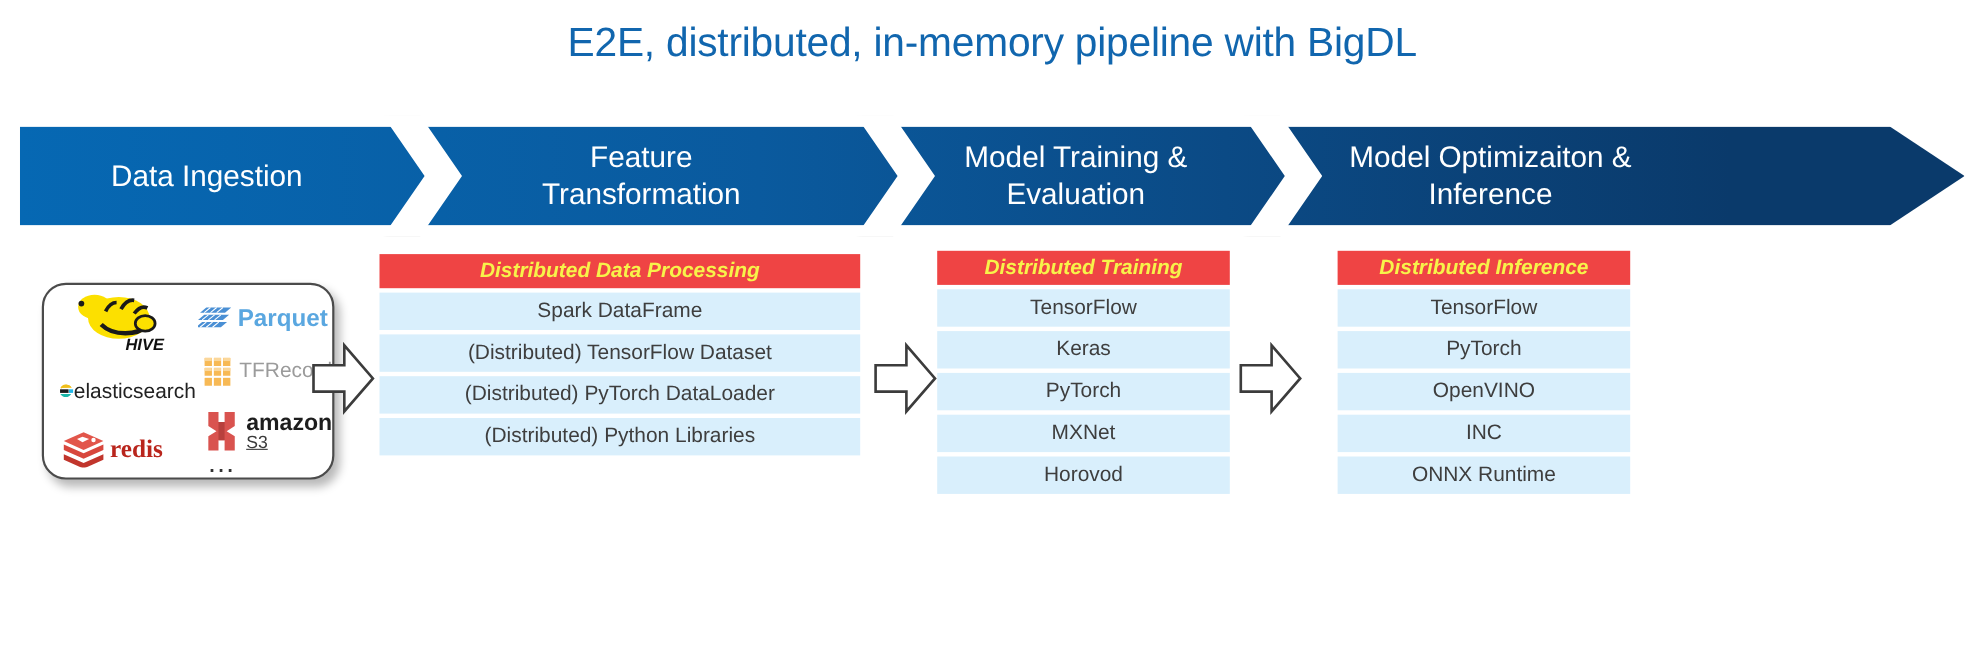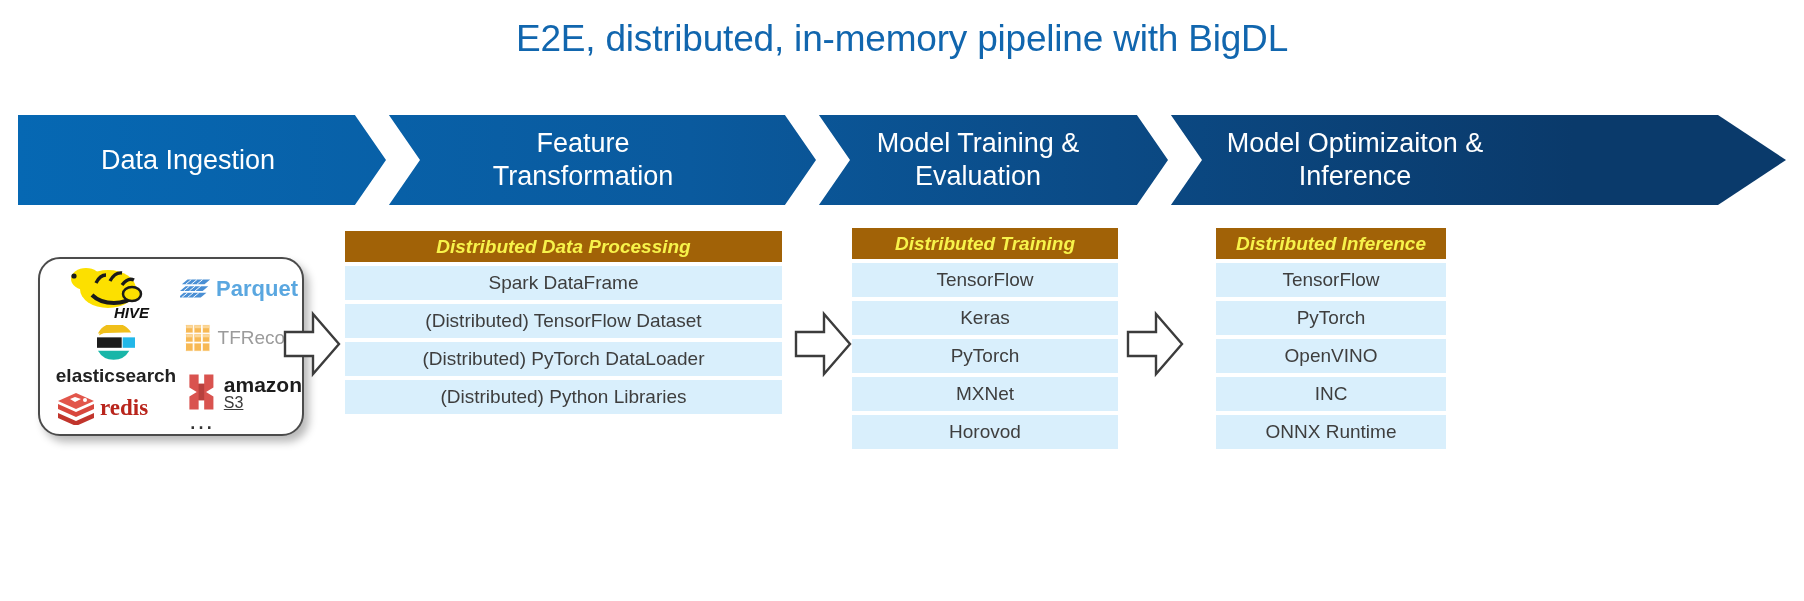--- a/index.html
+++ b/index.html
@@ -53,21 +53,21 @@
     border-radius:22px;
     box-shadow:5px 6px 9px rgba(0,0,0,0.28);
     overflow:hidden;
   }
   .logo{position:absolute;display:flex;align-items:center;}
   .logo-txt{font-family:"Liberation Sans",sans-serif;}
 
   
   #logo-hive{left:22px;top:6px;width:108px;height:58px;}
   
-  #logo-elastic{left:14px;top:66px;width:124px;height:62px;flex-direction:column;font-weight:bold;}
+  #logo-elastic{left:14px;top:66px;width:124px;height:62px;flex-direction:row;}
   #logo-elastic .logo-txt{font-size:19px;color:#222;margin-top:2px;}
   
   #logo-redis{left:16px;top:128px;width:120px;height:42px;}
   #logo-redis .logo-txt{font-size:23px;color:#b9251c;font-weight:700;margin-left:4px;font-family:Liberation Serif, serif;}
   
   #logo-parquet{left:140px;top:12px;width:118px;height:36px;}
   #logo-parquet .logo-txt{font-size:22px;color:#5aa7e0;font-weight:700;margin-left:4px;}
   
   #logo-tfrecord{left:142px;top:52px;width:120px;height:54px;}
   #logo-tfrecord .logo-txt{font-size:19px;color:#9b9b9b;margin-left:2px;}
@@ -76,35 +76,35 @@
   #logo-s3 .s3txt{margin-left:3px;line-height:1.0;}
   #logo-s3 .s3a{font-size:21px;color:#1d1d1d;font-weight:700;display:block;}
   #logo-s3 .s3b{font-size:16px;color:#3a3a3a;display:block;text-decoration:underline;}
   
   #logo-dots{left:148px;top:150px;width:60px;height:22px;
     font-size:26px;color:#333;letter-spacing:2px;line-height:14px;}
 
   
   .ptable{position:absolute;}
   .ptable .thead{
-    background:#a16207;color:#f7f34a;
+    background:#ef4444;color:#f7f34a;
     font-style:italic;font-weight:700;font-size:19px;
     display:flex;align-items:center;justify-content:center;
     height:31px;
   }
   .ptable .trow{
     background:#d9effc;color:#3e3e3e;
     font-size:19px;
     display:flex;align-items:center;justify-content:center;
     height:34px;margin-top:4px;
     white-space:nowrap;
   }
   #table-ingest-processing{left:345px;top:231px;width:437px;}
   #table-training{left:852px;top:228px;width:266px;}
-  #table-inference{left:1216px;top:228px;width:230px;}
+  #table-inference{left:1216px;top:228px;width:266px;}
 
   
   .block-arrow{position:absolute;}
   .block-arrow svg{display:block;}
   #arrow-1{left:283px;top:308px;}
   #arrow-2{left:794px;top:308px;}
   #arrow-3{left:1126px;top:308px;}
 </style>
 </head>
 <body>

